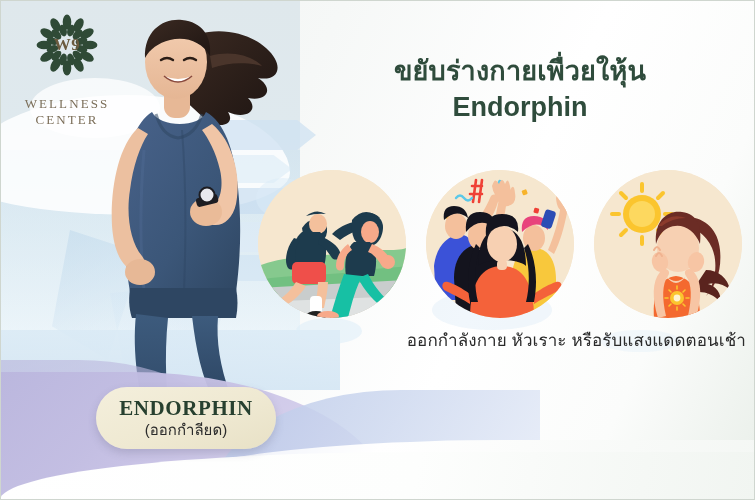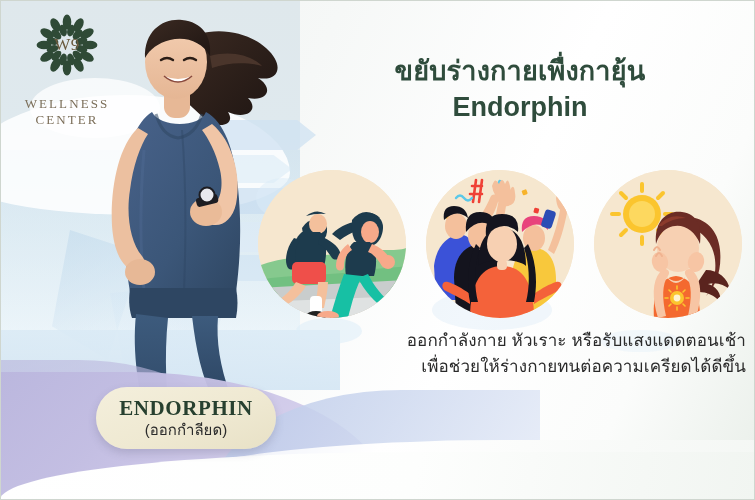--- a/index.html
+++ b/index.html
@@ -103,21 +103,21 @@
 
   
   .logo {
     position:absolute; left:19px; top:14px; width:96px; height:74px;
     text-align:center;
   }
   .logo-wreath { position:relative; width:62px; height:62px; margin:0 auto; }
   .logo-w9 {
     position:absolute; left:0; right:0; top:50%; transform:translateY(-50%);
     font-family:"Liberation Serif", serif;
-    font-size:17px; font-weight:400; color:#6b5a3e; letter-spacing:.5px;text-align:center;
+    font-size:17px; font-weight:700; color:#6b5a3e; letter-spacing:.5px;text-align:center;
   }
   .logo-caption {
     margin-top:20px;
     font-family:"Liberation Serif", serif;
     font-size:13px; letter-spacing:2.1px; color:#7c6f5a;
   }
 
   
   .hero { position:absolute; left:60px; top:0px; width:240px; height:470px; }
 
@@ -276,21 +276,21 @@
 
       <rect x="90" y="428" width="24" height="22" rx="7" fill="#f2f3f5"></rect>
       <ellipse cx="102" cy="456" rx="21" ry="12" fill="#ffffff"></ellipse>
       <path d="M82 456 q20 -9 40 0 q-20 8 -40 0 Z" fill="#e6e8ec"></path>
 
       <ellipse cx="110" cy="468" rx="44" ry="7" fill="#9fb3c8" opacity=".25"></ellipse>
     </svg>
   </div>
 
   <div class="title-block">
-    <div class="title-th">ขยับร่างกายเพื่งกายุ้น</div>
+    <div class="title-th">ขยับร่างกายเพื่วยใหุ้น</div>
     <div class="title-en">Endorphin</div>
   </div>
 
   <div class="circles">
 
     <div class="circle">
       <svg viewBox="0 0 148 148" width="148" height="148">
         <circle cx="74" cy="74" r="74" fill="#f6e7cf"></circle>
         <path d="M0 96 C30 84 60 88 92 82 C118 78 138 82 148 78 L148 124 L0 124 Z" fill="#86c98e"></path>
         <path d="M0 110 C34 104 74 106 110 100 C128 97 140 98 148 96 L148 130 L0 130 Z" fill="#63b877" opacity=".55"></path>
@@ -420,21 +420,20 @@
 
         <ellipse cx="66" cy="92" rx="8" ry="10" fill="#f7c5a4" transform="rotate(-14 66 92)"></ellipse>
         <ellipse cx="102" cy="92" rx="8" ry="10" fill="#f7c5a4" transform="rotate(14 102 92)"></ellipse>
         <path d="M60 80 q3 -6 6 0 M62 86 q3 -6 6 0" stroke="#f0b390" stroke-width="2" fill="none" stroke-linecap="round"></path>
       </svg>
     </div>
   </div>
 
   <div class="body-copy">
     <div>ออกกำลังกาย หัวเราะ หรือรับแสงแดดตอนเช้า</div>
-    <div>เพื่อช่วยให้ร่างกายทนต่อความเครียดได้ดีขึ้น</div>
   </div>
 
   <div class="wave-purple2"></div>
   <div class="wave-purple"></div>
   <div class="wave-blue-right"></div>
   <div class="wave-white-bottom2"></div>
   <div class="wave-white-bottom"></div>
 
   <div class="badge">
     <div class="badge-en">ENDORPHIN</div>

